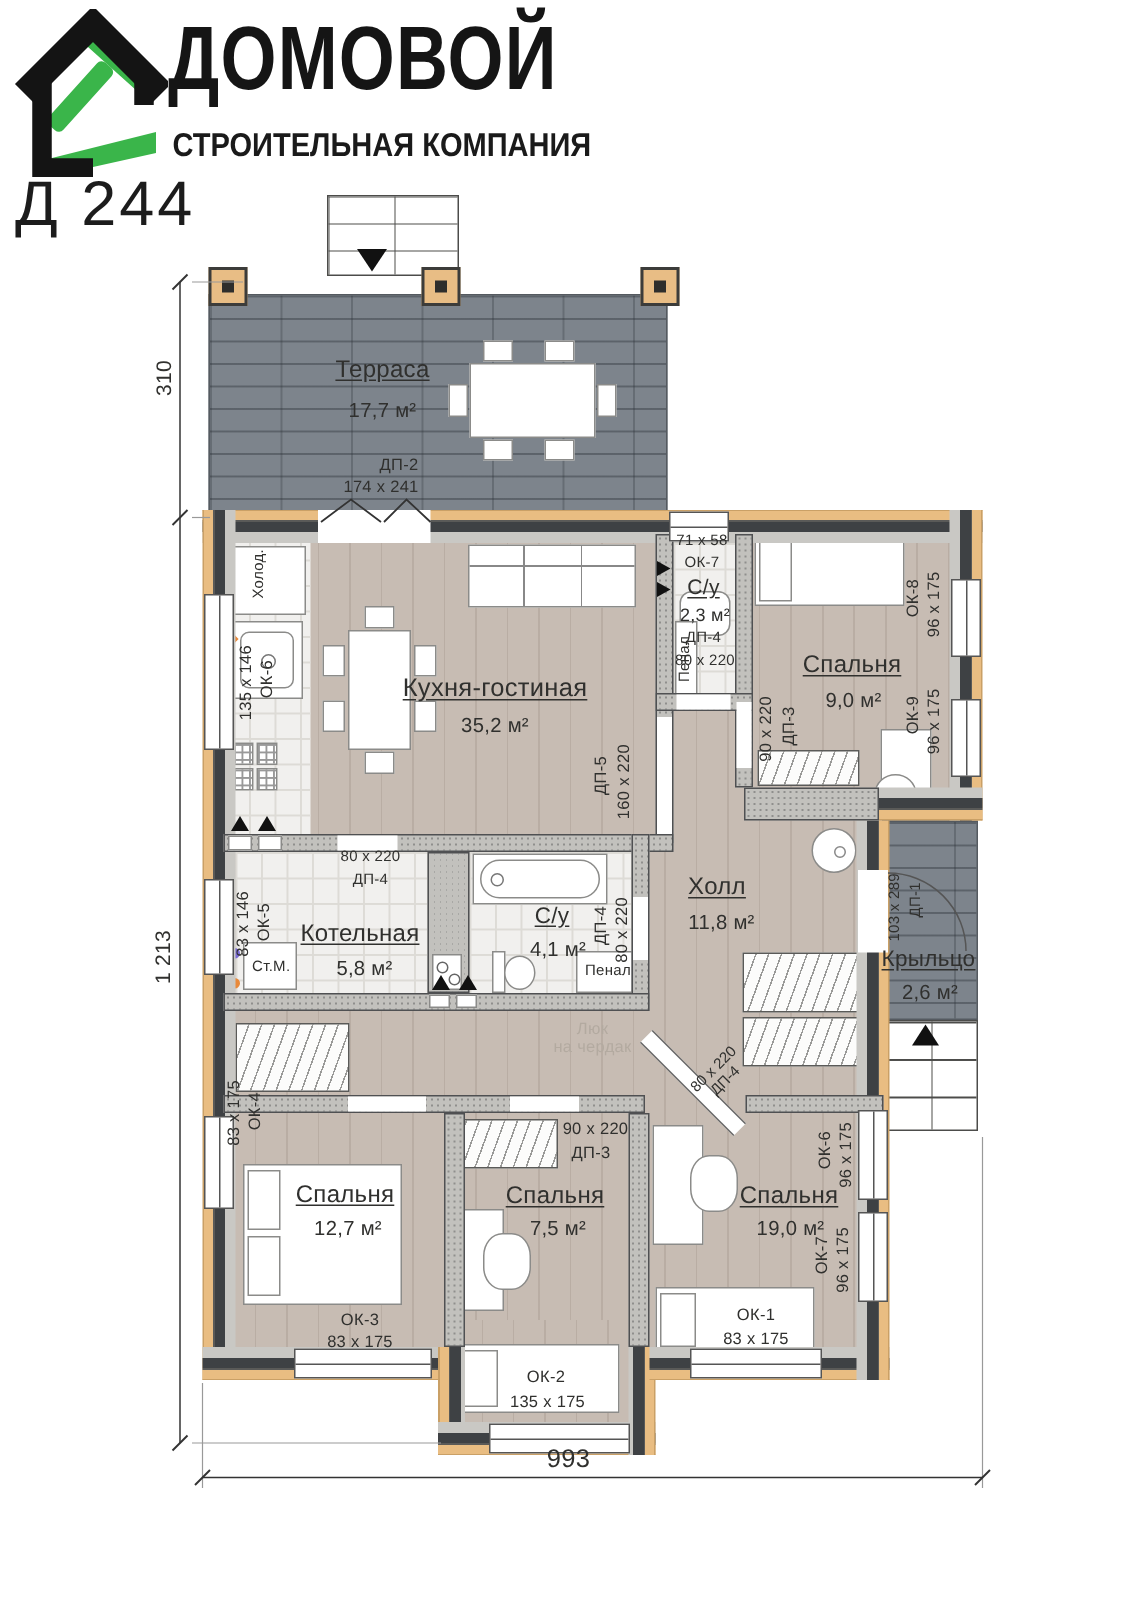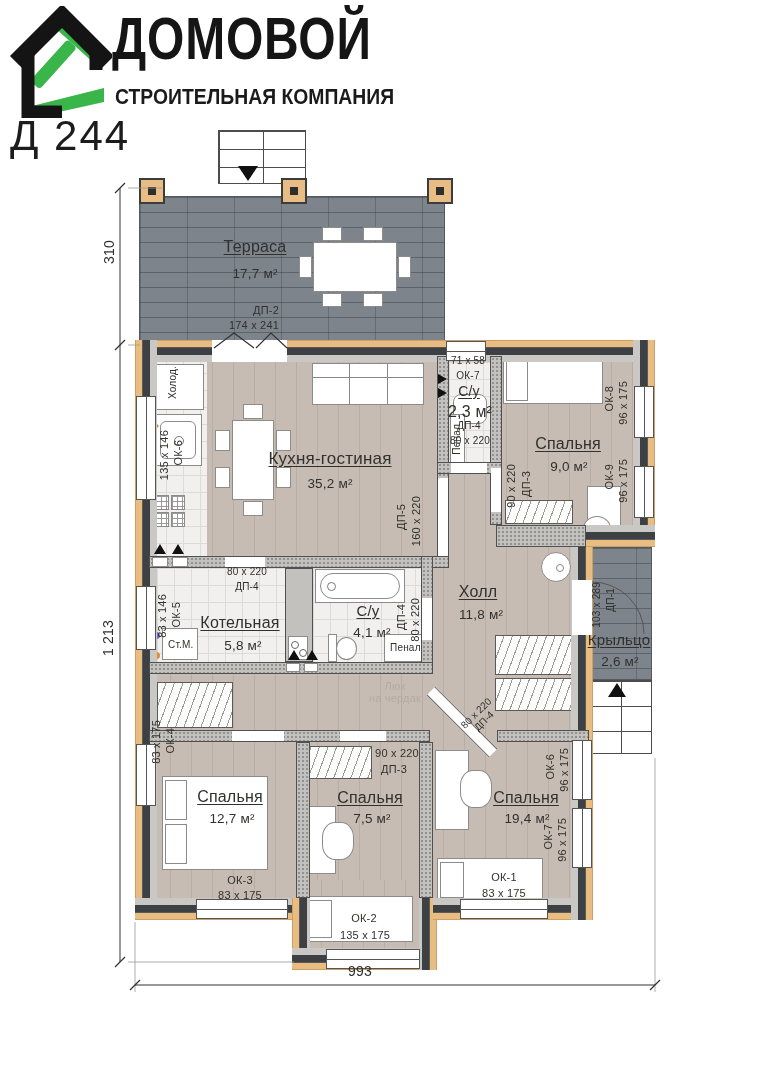--- a/index.html
+++ b/index.html
@@ -234,21 +234,21 @@
   <span class="lbl c rarea" style="left:255px;top:267px">17,7 м²</span>
   <span class="lbl c" style="left:266px;top:305px">ДП-2</span>
   <span class="lbl c" style="left:254px;top:320px">174 х 241</span>
 
   <span class="lbl c rname" style="left:330px;top:450px;font-size:17px">Кухня-гостиная</span>
   <span class="lbl c rarea" style="left:330px;top:477px">35,2 м²</span>
 
   <span class="lbl c s10" style="left:468px;top:356px">71 х 58</span>
   <span class="lbl c s10" style="left:468px;top:371px">ОК-7</span>
   <span class="lbl c rnames" style="left:469px;top:384px">С/у</span>
-  <span class="lbl c" style="left:470px;top:404px;font-size:16px">2,3 м²</span>
+  <span class="lbl c" style="left:470px;top:404px;font-size:12px">2,3 м²</span>
   <span class="lbl c s10" style="left:469px;top:421px">ДП-4</span>
   <span class="lbl c s10" style="left:470px;top:436px">80 х 220</span>
 
   <span class="lbl c rname" style="left:568px;top:436px">Спальня</span>
   <span class="lbl c rarea" style="left:569px;top:460px">9,0 м²</span>
 
   <span class="lbl c rname" style="left:240px;top:615px">Котельная</span>
   <span class="lbl c rarea" style="left:243px;top:639px">5,8 м²</span>
 
   <span class="lbl c rnames" style="left:368px;top:603px;font-size:15px">С/у</span>
@@ -260,21 +260,21 @@
   <span class="lbl c rnames" style="left:619px;top:632px;font-size:15px">Крыльцо</span>
   <span class="lbl c rarea" style="left:620px;top:655px">2,6 м²</span>
 
   <span class="lbl c rname" style="left:230px;top:789px">Спальня</span>
   <span class="lbl c rarea" style="left:232px;top:812px">12,7 м²</span>
 
   <span class="lbl c rname" style="left:370px;top:790px">Спальня</span>
   <span class="lbl c rarea" style="left:372px;top:812px">7,5 м²</span>
 
   <span class="lbl c rname" style="left:526px;top:790px">Спальня</span>
-  <span class="lbl c rarea" style="left:527px;top:812px">19,4 м²</span>
+  <span class="lbl c rarea" style="left:527px;top:812px">19,0 м²</span>
 
   <span class="lbl v" style="left:159px;top:430px">135 х 146</span>
   <span class="lbl v" style="left:173px;top:440px">ОК-6</span>
   <span class="lbl v" style="left:157px;top:594px">83 х 146</span>
   <span class="lbl v" style="left:171px;top:602px">ОК-5</span>
   <span class="lbl v" style="left:151px;top:720px">83 х 175</span>
   <span class="lbl v" style="left:165px;top:728px">ОК-4</span>
   <span class="lbl v" style="left:396px;top:504px">ДП-5</span>
   <span class="lbl v" style="left:411px;top:496px">160 х 220</span>
   <span class="lbl v" style="left:506px;top:464px">90 х 220</span>
@@ -310,16 +310,16 @@
 
   <span class="lbl v s10" style="left:168px;top:366px">Холод.</span>
   <span class="lbl s10" style="left:168px;top:640px">Ст.М.</span>
   <span class="lbl v s10" style="left:452px;top:424px">Пенал</span>
   <span class="lbl s10" style="left:390px;top:643px">Пенал</span>
   <span class="lbl c attic" style="left:395px;top:681px">Люк</span>
   <span class="lbl c attic" style="left:395px;top:693px">на чердак</span>
 
   <span class="lbl v" style="left:102px;top:240px;font-size:14px">310</span>
   <span class="lbl v" style="left:101px;top:620px;font-size:14px">1 213</span>
-  <span class="lbl c" style="left:360px;top:964px;font-size:14px">993</span>
+  <span class="lbl c" style="left:379px;top:964px;font-size:17px">993</span>
 
 
 </div>
 
 </body></html>

